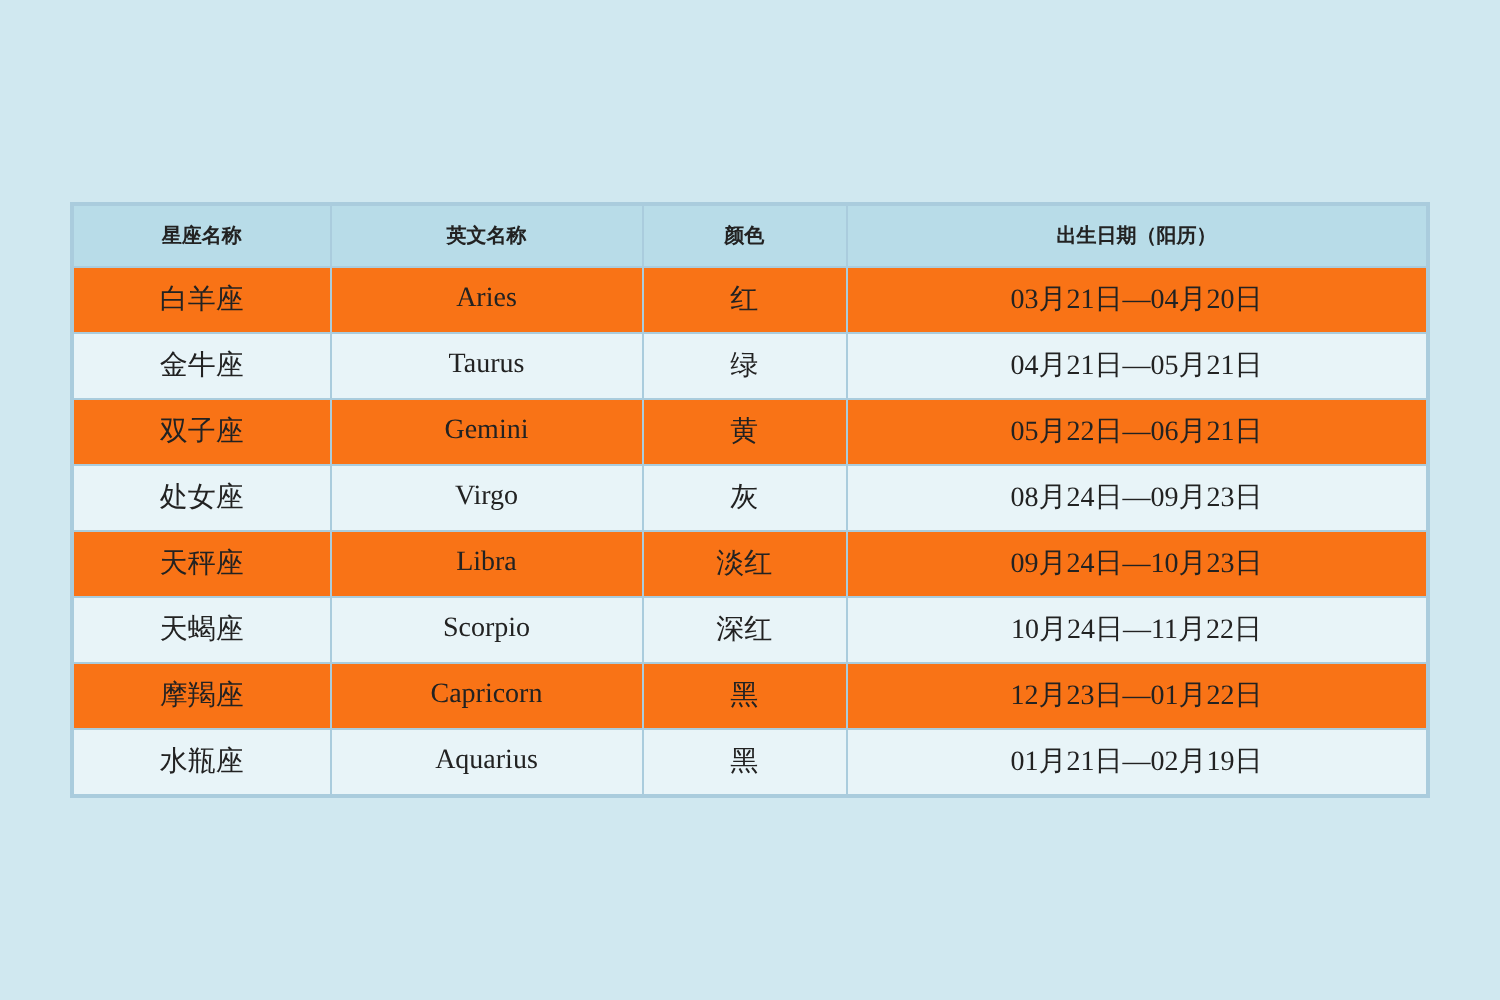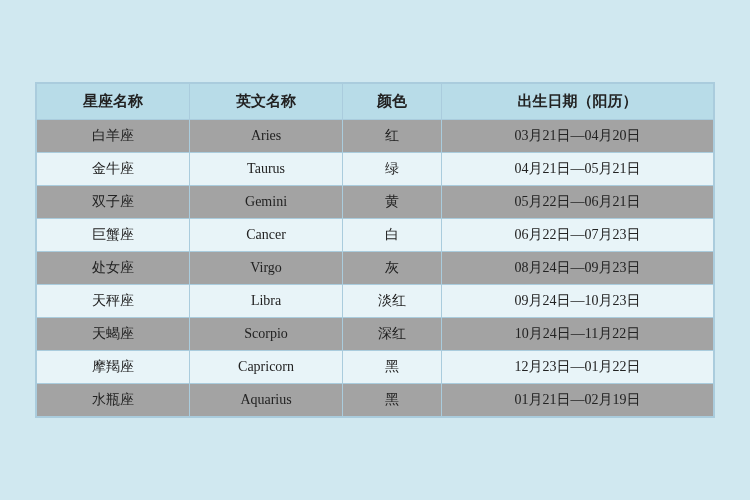--- a/index.html
+++ b/index.html
@@ -31,26 +31,26 @@
 
     thead tr {
       background-color: #b8dce8;
     }
 
     thead th {
       border: 1px solid #aaccdd;
       padding: 8px 12px;
       text-align: center;
       font-weight: bold;
-      font-size: 15px;
+      font-size: 10px;
       color: #222;
     }
 
     tbody tr {
-      background-color: #a3a3a3;
+      background-color: #f97316;
     }
 
     tbody tr:nth-child(even) {
       background-color: #e8f4f8;
     }
 
     tbody td {
       border: 1px solid #aaccdd;
       padding: 7px 12px;
       text-align: center;
@@ -88,26 +88,20 @@
           <td>绿</td>
           <td>04月21日—05月21日</td>
         </tr>
         <tr>
           <td>双子座</td>
           <td>Gemini</td>
           <td>黄</td>
           <td>05月22日—06月21日</td>
         </tr>
         <tr>
-          <td>巨蟹座</td>
-          <td>Cancer</td>
-          <td>白</td>
-          <td>06月22日—07月23日</td>
-        </tr>
-        <tr>
           <td>处女座</td>
           <td>Virgo</td>
           <td>灰</td>
           <td>08月24日—09月23日</td>
         </tr>
         <tr>
           <td>天秤座</td>
           <td>Libra</td>
           <td>淡红</td>
           <td>09月24日—10月23日</td>

